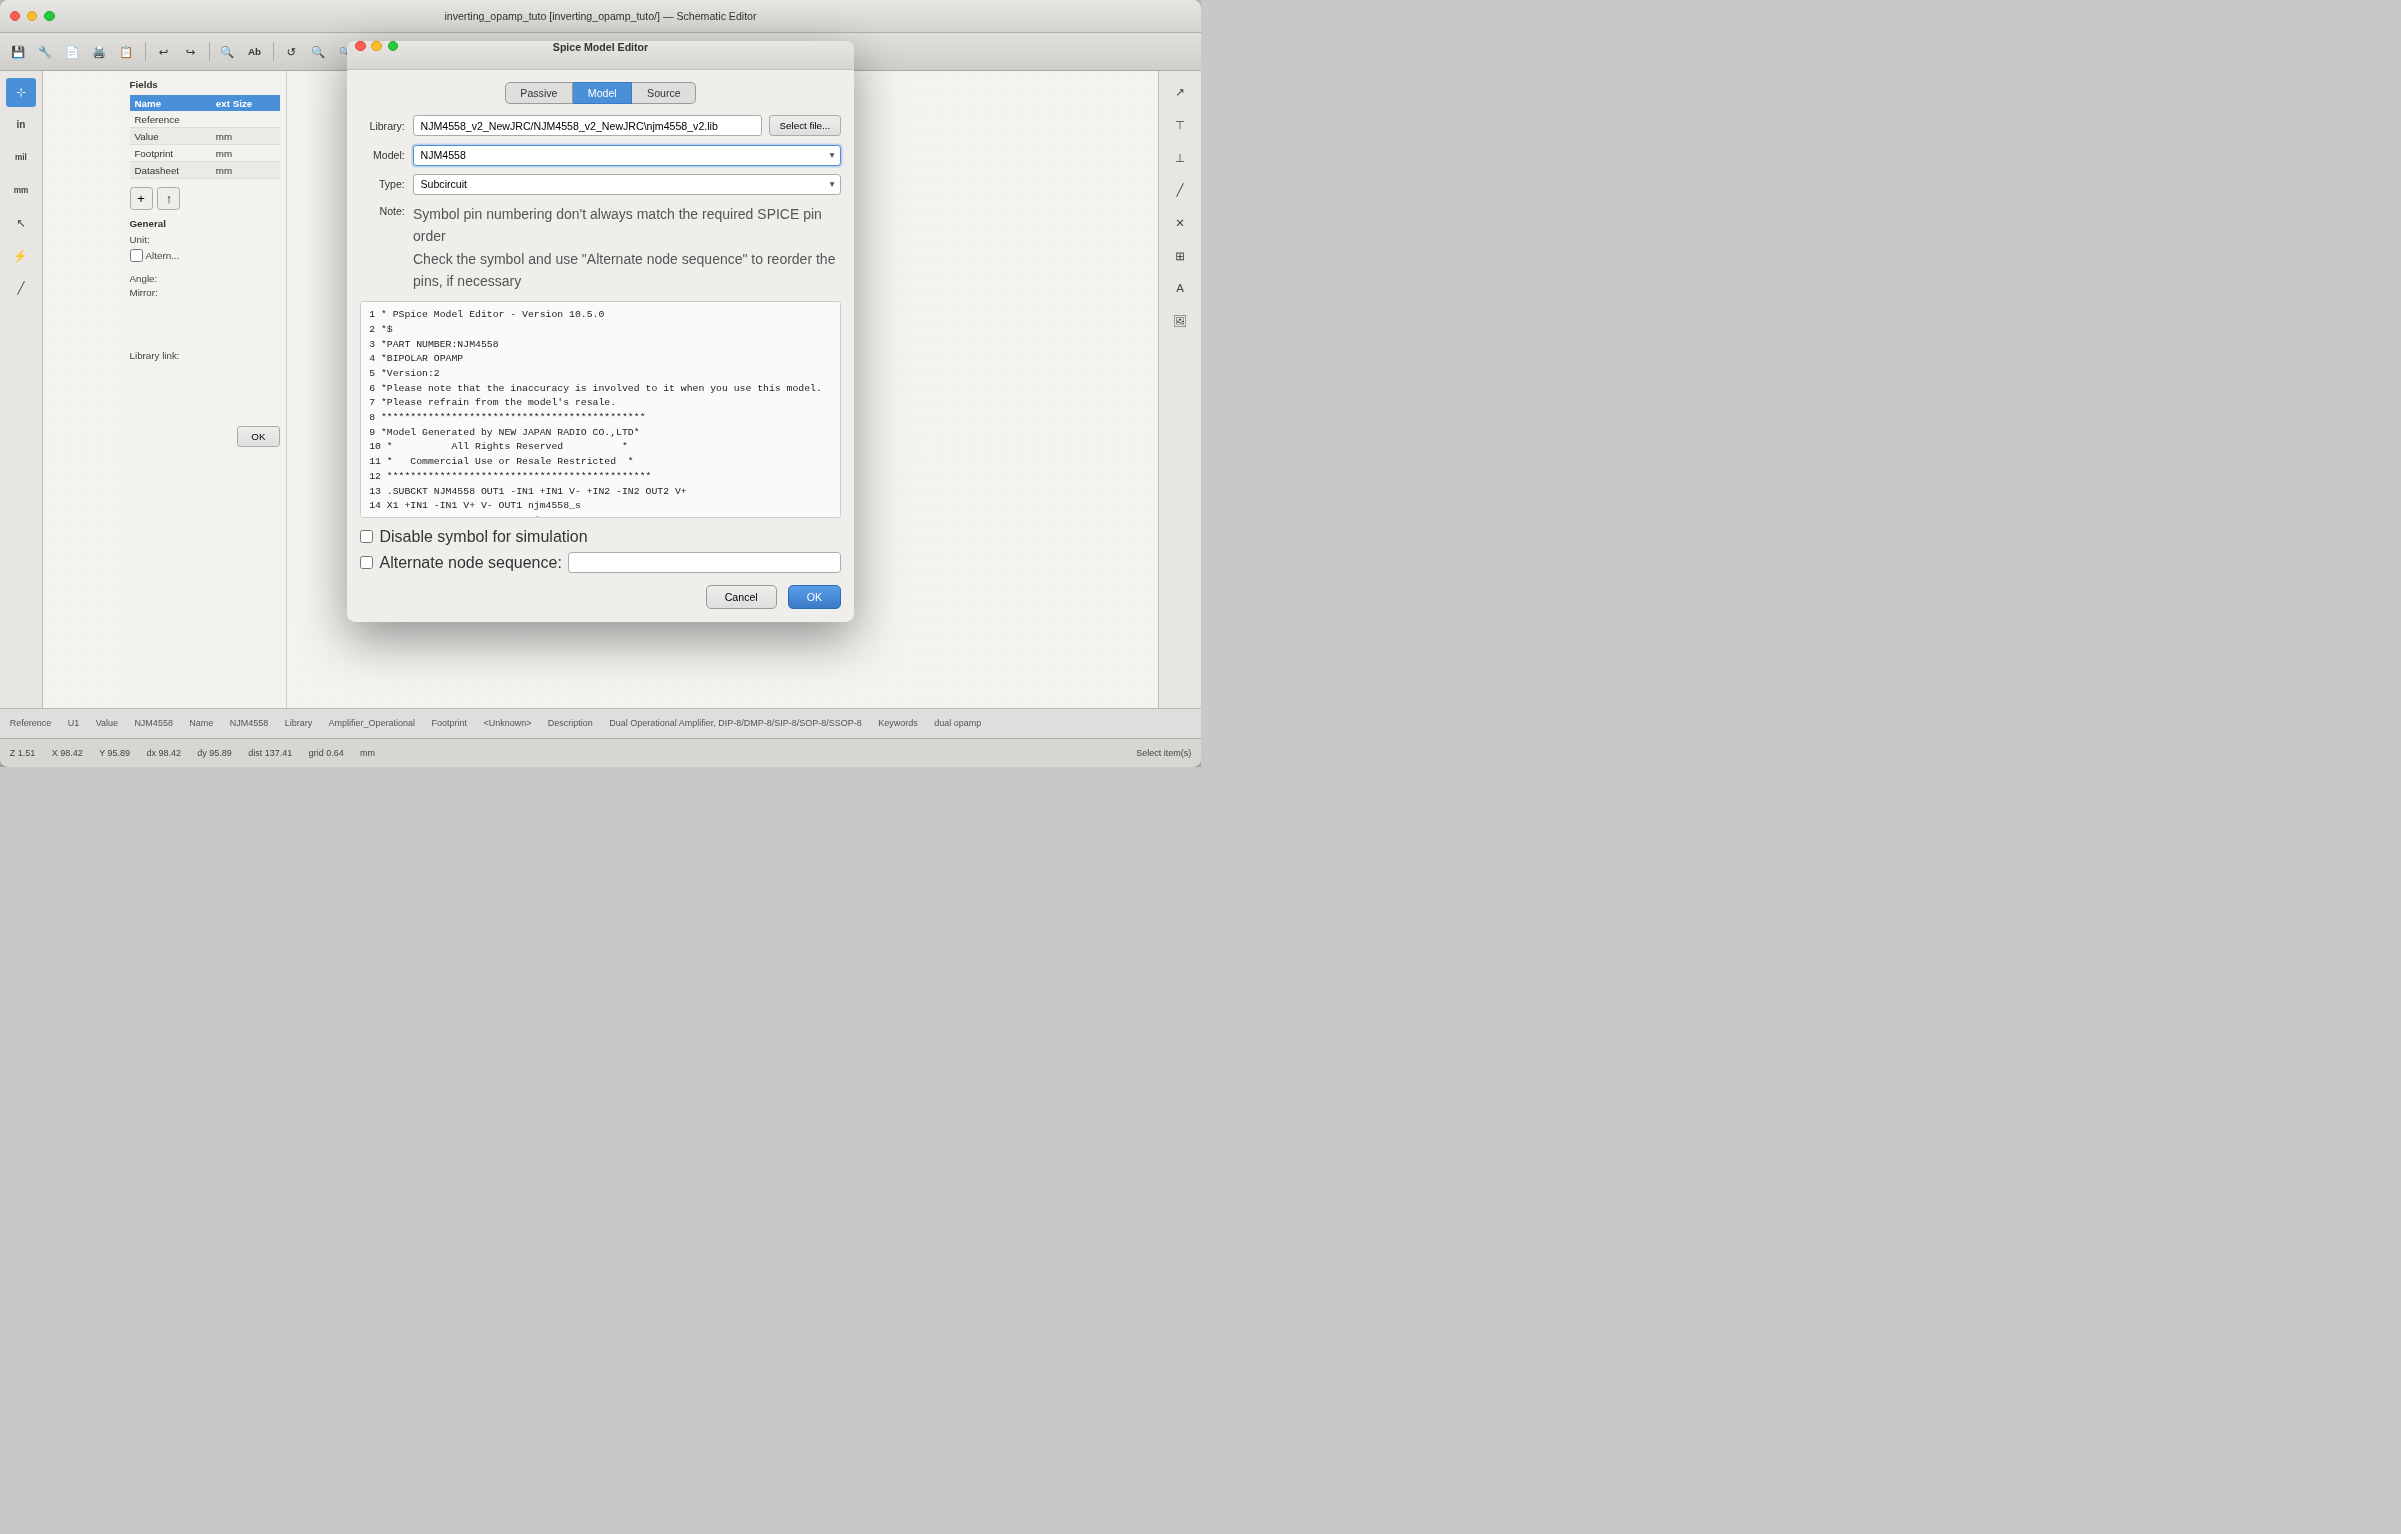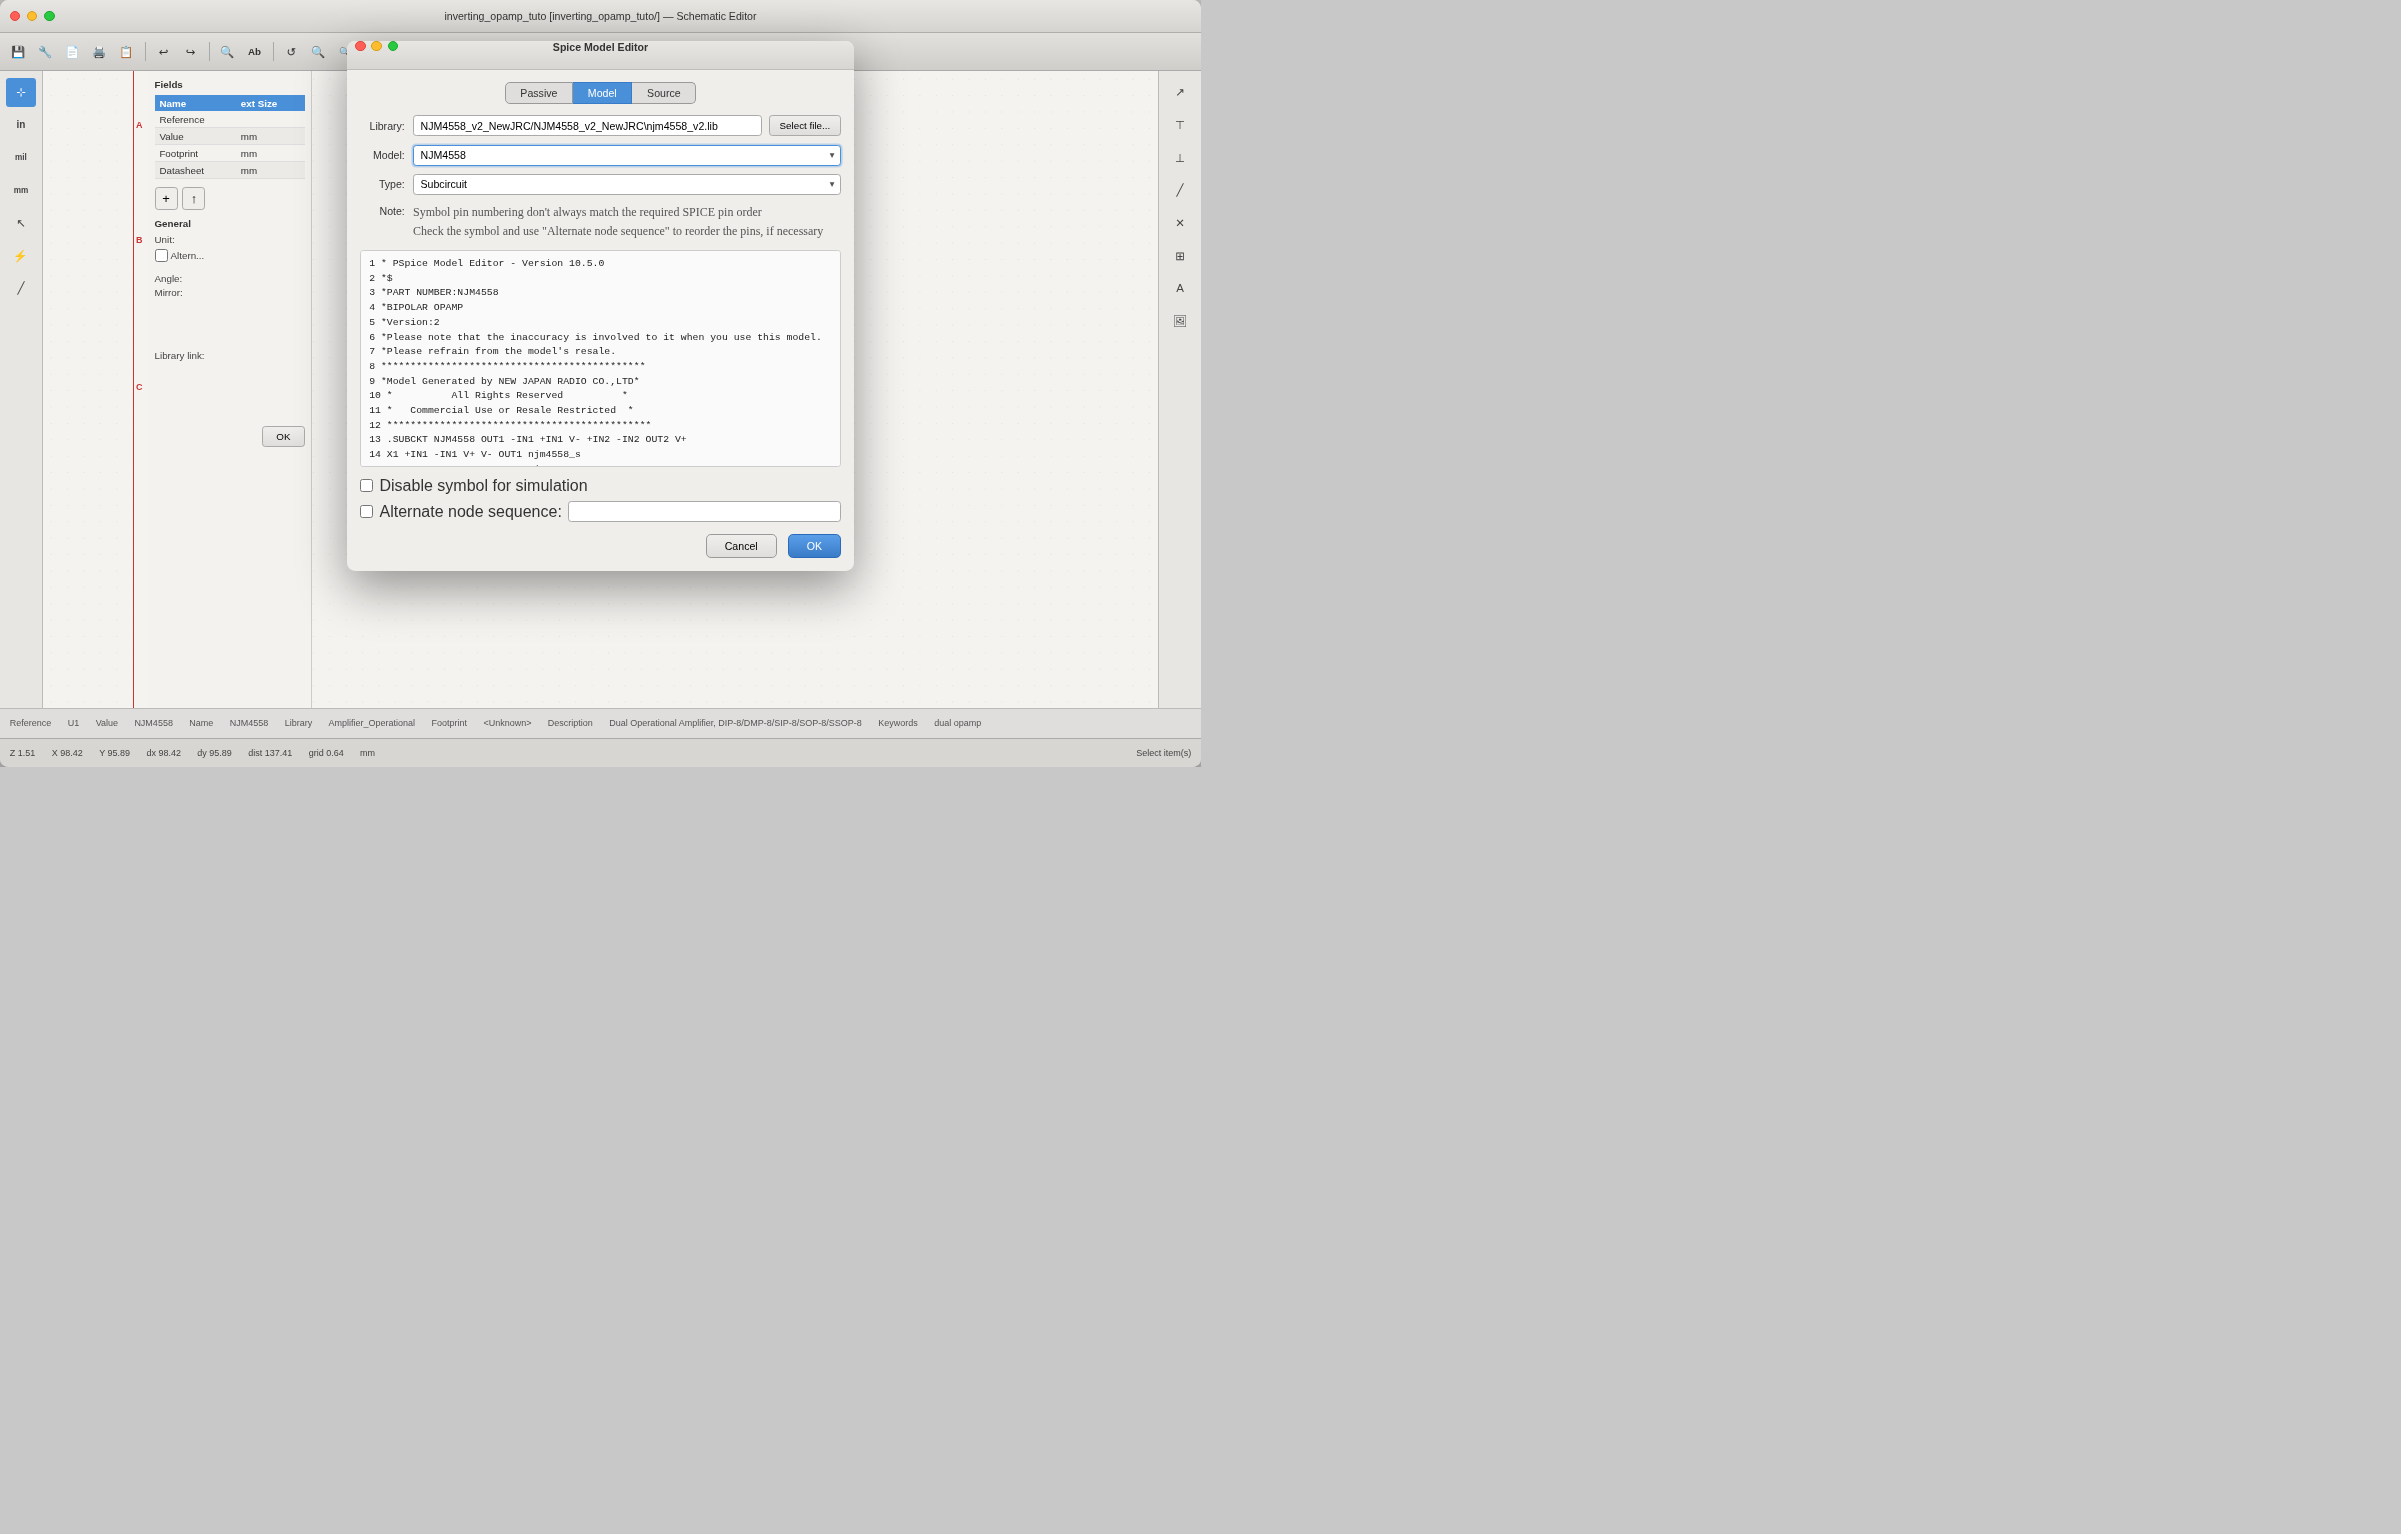--- a/index.html
+++ b/index.html
@@ -309,24 +309,23 @@
       top: 50%;
       transform: translateY(-50%);
       pointer-events: none;
       font-size: 8.2px;
       color: #555;
     }
 
     
     .note-text {
       flex: 1;
-      font-size: 12px;
+      font-size: 14px;
       color: #555;
       line-height: 1.6;
-      font-family: Liberation Serif, serif;
     }
 
     
     .code-area {
       width: 100%;
       height: 217px;
       font-family: "Courier New", Courier, monospace;
       font-size: 9.8px;
       background: #fafafa;
       border: 0.8px solid #ccc;
@@ -485,21 +484,21 @@
     <div class="canvas-area">
 
       <div class="canvas-grid"></div>
 
       <div class="canvas-line-v" style="left: 90px;"></div>
 
       <div class="axis-label" style="top: 49px; left: 93px;">A</div>
       <div class="axis-label" style="top: 164px; left: 93px;">B</div>
       <div class="axis-label" style="top: 311px; left: 93px;">C</div>
 
-      <div class="prop-panel" style="left:105px; width:164px;">
+      <div class="prop-panel" style="left:80px; width:164px;">
         <div class="prop-section-title">Fields</div>
         <table class="prop-table">
           <thead>
             <tr>
               <th>Name</th>
               <th>ext Size</th>
             </tr>
           </thead>
           <tbody>
             <tr>

